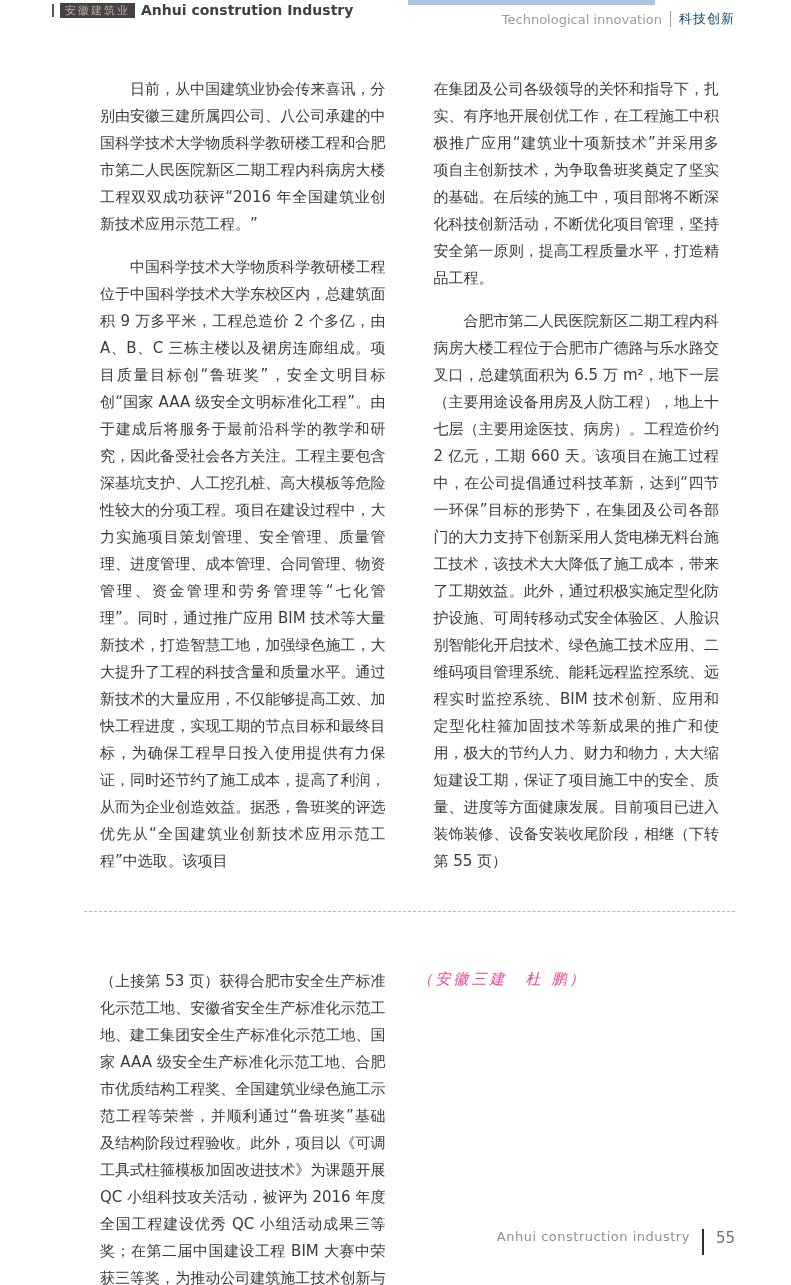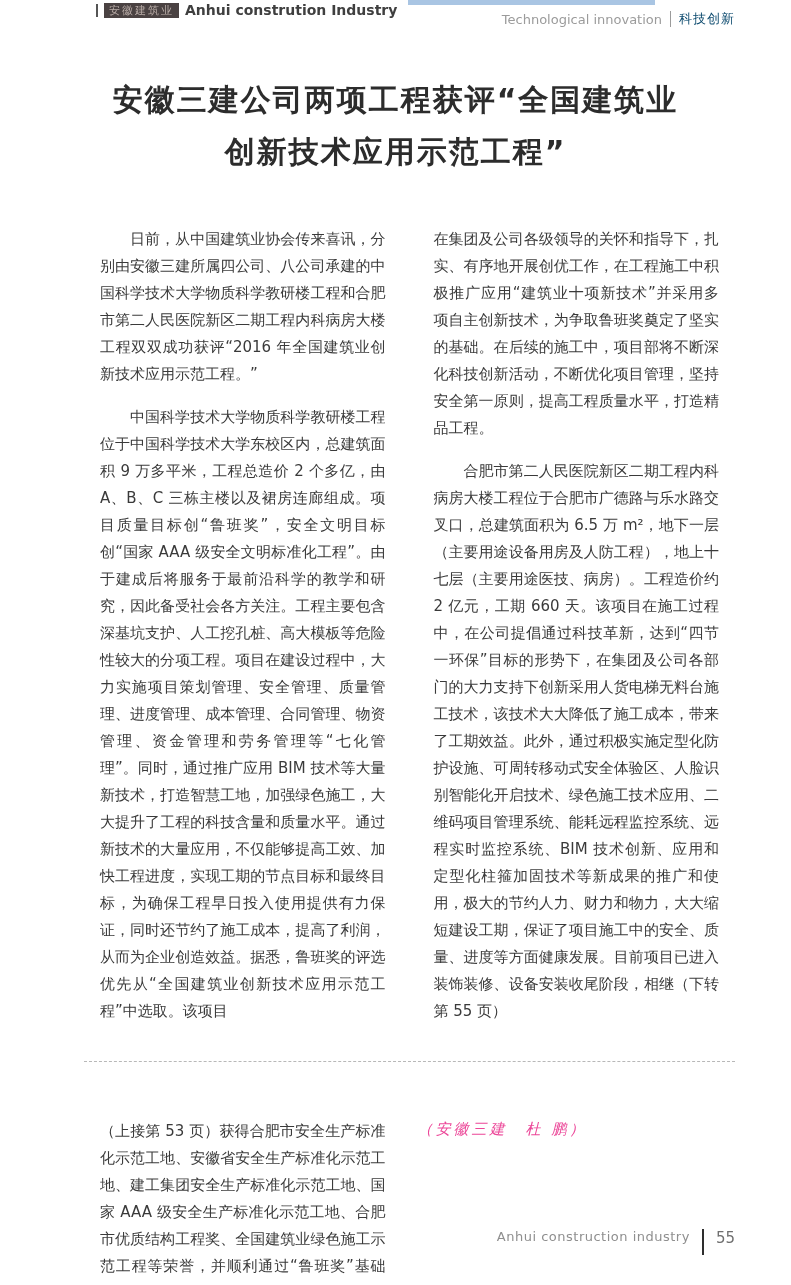--- a/index.html
+++ b/index.html
@@ -15,21 +15,21 @@
 
   
   .accent-bar{
     position:absolute;top:0;left:408px;width:247px;height:5px;
     background:#a9c5e3;
   }
 
   
   .header{
     display:flex;justify-content:space-between;align-items:flex-start;
-    padding:2px 56px 0 96px;
+    padding:2px 56px 0 52px;
   }
   .header-left{display:flex;align-items:center;gap:6px;}
   .h-vbar{width:2px;height:13px;background:#555;}
   .brand-box{
     background:#4a4242;color:#b9aca7;
     font-size:11px;line-height:15px;padding:0 5px;letter-spacing:2px;
     white-space:nowrap;
   }
   .brand-en{
     font-size:14px;font-weight:bold;color:#3f3f3f;
@@ -100,24 +100,20 @@
       <span class="brand-box">安徽建筑业</span>
       <span class="brand-en">Anhui constrution Industry</span>
     </div>
     <div class="header-right">
       <span class="section-en">Technological innovation</span>
       <span class="hr-vbar"></span>
       <span class="section-cn">科技创新</span>
     </div>
   </div>
 
-  <div class="title">
-    <div>安徽三建公司两项工程获评“全国建筑业</div>
-    <div>创新技术应用示范工程”</div>
-  </div>
 
   <div class="columns upper">
     <div class="col">
         <p class="para indent">日前，从中国建筑业协会传来喜讯，分别由安徽三建所属四公司、八公司承建的中国科学技术大学物质科学教研楼工程和合肥市第二人民医院新区二期工程内科病房大楼工程双双成功获评“2016 年全国建筑业创新技术应用示范工程。”</p>
         <p class="para indent">中国科学技术大学物质科学教研楼工程位于中国科学技术大学东校区内，总建筑面积 9 万多平米，工程总造价 2 个多亿，由 A、B、C 三栋主楼以及裙房连廊组成。项目质量目标创“鲁班奖”，安全文明目标创“国家 AAA 级安全文明标准化工程”。由于建成后将服务于最前沿科学的教学和研究，因此备受社会各方关注。工程主要包含深基坑支护、人工挖孔桩、高大模板等危险性较大的分项工程。项目在建设过程中，大力实施项目策划管理、安全管理、质量管理、进度管理、成本管理、合同管理、物资管理、资金管理和劳务管理等“七化管理”。同时，通过推广应用 BIM 技术等大量新技术，打造智慧工地，加强绿色施工，大大提升了工程的科技含量和质量水平。通过新技术的大量应用，不仅能够提高工效、加快工程进度，实现工期的节点目标和最终目标，为确保工程早日投入使用提供有力保证，同时还节约了施工成本，提高了利润，从而为企业创造效益。据悉，鲁班奖的评选优先从“全国建筑业创新技术应用示范工程”中选取。该项目</p>
       </div>
     <div class="col">
         <p class="para">在集团及公司各级领导的关怀和指导下，扎实、有序地开展创优工作，在工程施工中积极推广应用“建筑业十项新技术”并采用多项自主创新技术，为争取鲁班奖奠定了坚实的基础。在后续的施工中，项目部将不断深化科技创新活动，不断优化项目管理，坚持安全第一原则，提高工程质量水平，打造精品工程。</p>
         <p class="para indent">合肥市第二人民医院新区二期工程内科病房大楼工程位于合肥市广德路与乐水路交叉口，总建筑面积为 6.5 万 m²，地下一层（主要用途设备用房及人防工程），地上十七层（主要用途医技、病房）。工程造价约 2 亿元，工期 660 天。该项目在施工过程中，在公司提倡通过科技革新，达到“四节一环保”目标的形势下，在集团及公司各部门的大力支持下创新采用人货电梯无料台施工技术，该技术大大降低了施工成本，带来了工期效益。此外，通过积极实施定型化防护设施、可周转移动式安全体验区、人脸识别智能化开启技术、绿色施工技术应用、二维码项目管理系统、能耗远程监控系统、远程实时监控系统、BIM 技术创新、应用和定型化柱箍加固技术等新成果的推广和使用，极大的节约人力、财力和物力，大大缩短建设工期，保证了项目施工中的安全、质量、进度等方面健康发展。目前项目已进入装饰装修、设备安装收尾阶段，相继（下转第 55 页）</p>
       </div>

